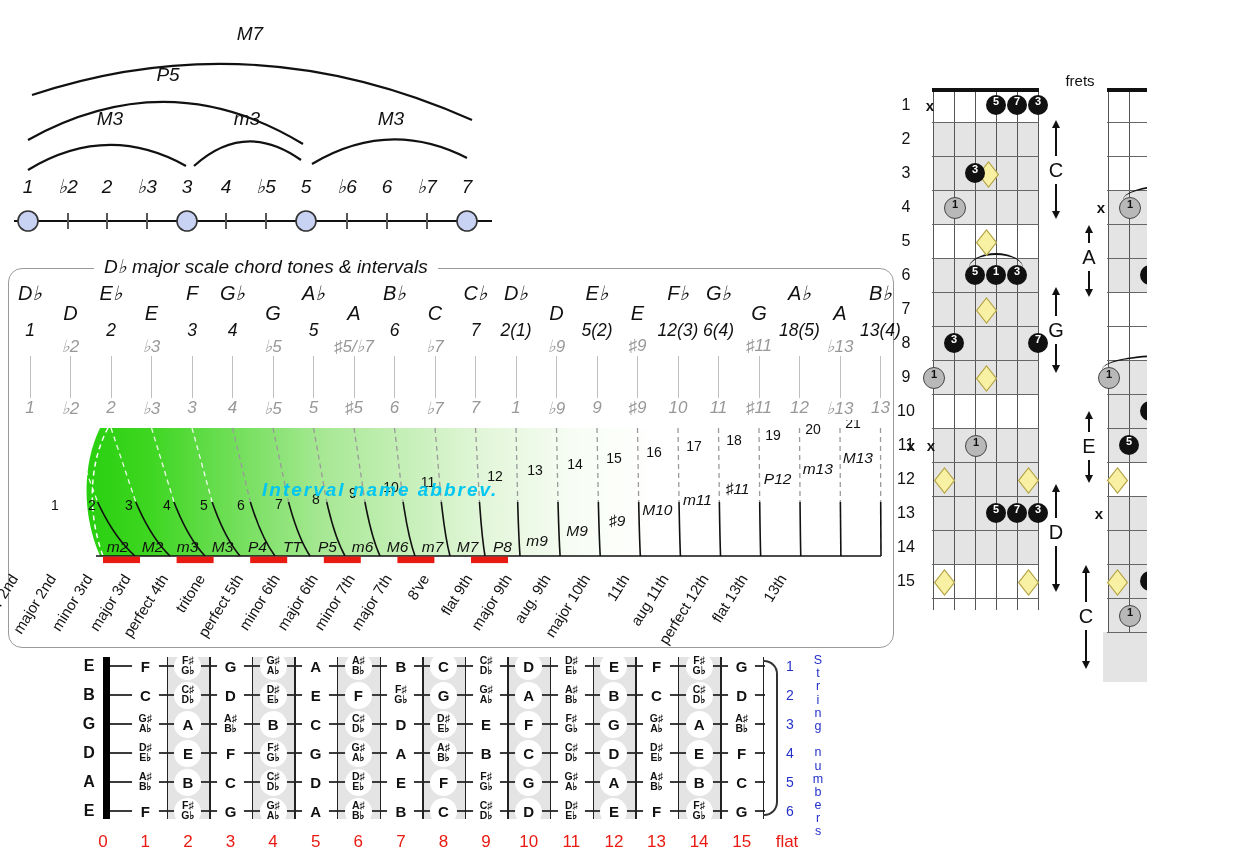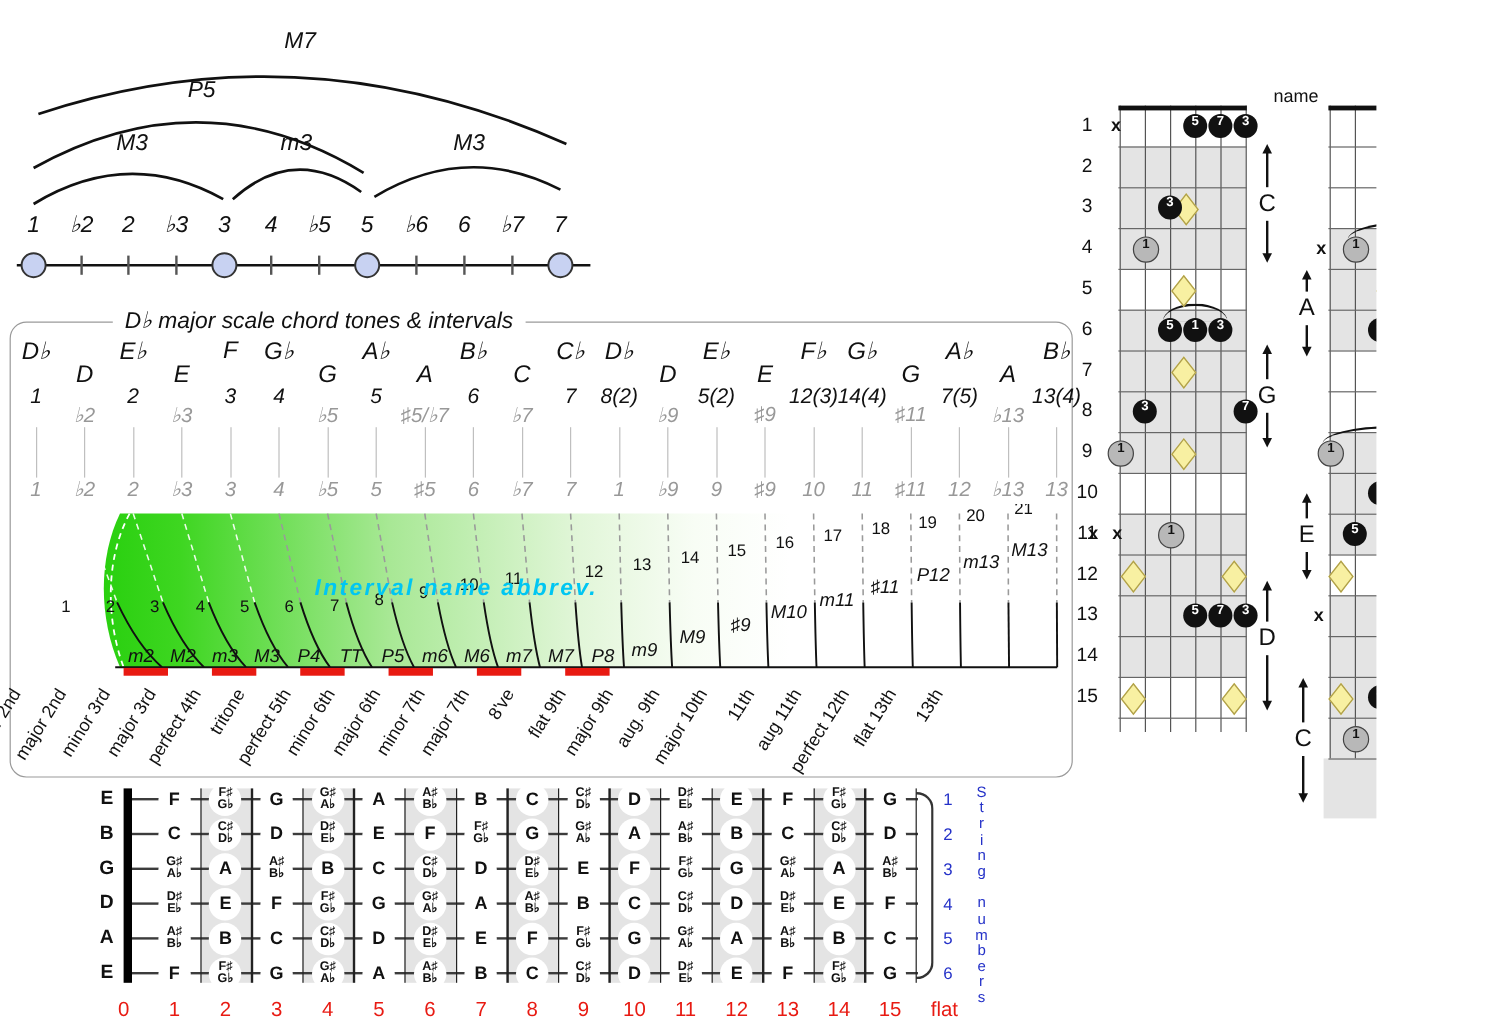--- a/index.html
+++ b/index.html
@@ -157,21 +157,21 @@
       <text x="726" y="25" text-anchor="middle" style="font:14px &quot;Liberation Sans&quot;,sans-serif;fill:#111">18</text>
       <text x="729.55" y="74.4" text-anchor="middle" style="font:italic 15.5px &quot;Liberation Sans&quot;,sans-serif;fill:#111">♯11</text>
       <text x="765" y="20" text-anchor="middle" style="font:14px &quot;Liberation Sans&quot;,sans-serif;fill:#111">19</text>
       <text x="769.66" y="64" text-anchor="middle" style="font:italic 15.5px &quot;Liberation Sans&quot;,sans-serif;fill:#111">P12</text>
       <text x="805" y="14" text-anchor="middle" style="font:14px &quot;Liberation Sans&quot;,sans-serif;fill:#111">20</text>
       <text x="809.77" y="53.599999999999994" text-anchor="middle" style="font:italic 15.5px &quot;Liberation Sans&quot;,sans-serif;fill:#111">m13</text>
       <text x="845" y="8" text-anchor="middle" style="font:14px &quot;Liberation Sans&quot;,sans-serif;fill:#111">21</text>
       <text x="849.88" y="43.2" text-anchor="middle" style="font:italic 15.5px &quot;Liberation Sans&quot;,sans-serif;fill:#111">M13</text>
       <text x="254" y="76" style="font:italic bold 19px &quot;Liberation Sans&quot;,sans-serif;fill:#00c6f2;letter-spacing:2px">Interval name abbrev.</text>
     </svg>
-  <div id="form-label" class="abs">name</div>
+  <div id="form-label" class="abs">frets</div>
 <div class="abs ctr" style="left: 30px; top: 293px; font: italic 20px &quot;Liberation Sans&quot;, sans-serif;">D♭</div>
     <div class="abs ctr" style="left: 30px; top: 330px; font: italic 17.5px &quot;Liberation Sans&quot;, sans-serif;">1</div>
     <div class="abs" style="left: 29.5px; top: 356px; width: 1.2px; height: 42px; background: rgb(191, 191, 191);"></div>
     <div class="abs ctr" style="left: 30px; top: 408px; font: italic 17px &quot;Liberation Sans&quot;, sans-serif; color: rgb(152, 152, 152);">1</div>
     <div class="abs ctr" style="left: 70.5px; top: 313px; font: italic 20px &quot;Liberation Sans&quot;, sans-serif;">D</div>
     <div class="abs ctr" style="left: 70.5px; top: 346px; font: italic 17px &quot;Liberation Sans&quot;, sans-serif; color: rgb(152, 152, 152);">♭2</div>
     <div class="abs" style="left: 70px; top: 356px; width: 1.2px; height: 42px; background: rgb(191, 191, 191);"></div>
     <div class="abs ctr" style="left: 70.5px; top: 408px; font: italic 17px &quot;Liberation Sans&quot;, sans-serif; color: rgb(152, 152, 152);">♭2</div>
     <div class="abs ctr" style="left: 111px; top: 293px; font: italic 20px &quot;Liberation Sans&quot;, sans-serif;">E♭</div>
     <div class="abs ctr" style="left: 111px; top: 330px; font: italic 17.5px &quot;Liberation Sans&quot;, sans-serif;">2</div>
@@ -207,49 +207,49 @@
     <div class="abs ctr" style="left: 394.5px; top: 408px; font: italic 17px &quot;Liberation Sans&quot;, sans-serif; color: rgb(152, 152, 152);">6</div>
     <div class="abs ctr" style="left: 435px; top: 313px; font: italic 20px &quot;Liberation Sans&quot;, sans-serif;">C</div>
     <div class="abs ctr" style="left: 435px; top: 346px; font: italic 17px &quot;Liberation Sans&quot;, sans-serif; color: rgb(152, 152, 152);">♭7</div>
     <div class="abs" style="left: 434.5px; top: 356px; width: 1.2px; height: 42px; background: rgb(191, 191, 191);"></div>
     <div class="abs ctr" style="left: 435px; top: 408px; font: italic 17px &quot;Liberation Sans&quot;, sans-serif; color: rgb(152, 152, 152);">♭7</div>
     <div class="abs ctr" style="left: 475.5px; top: 293px; font: italic 20px &quot;Liberation Sans&quot;, sans-serif;">C♭</div>
     <div class="abs ctr" style="left: 475.5px; top: 330px; font: italic 17.5px &quot;Liberation Sans&quot;, sans-serif;">7</div>
     <div class="abs" style="left: 475px; top: 356px; width: 1.2px; height: 42px; background: rgb(191, 191, 191);"></div>
     <div class="abs ctr" style="left: 475.5px; top: 408px; font: italic 17px &quot;Liberation Sans&quot;, sans-serif; color: rgb(152, 152, 152);">7</div>
     <div class="abs ctr" style="left: 516px; top: 293px; font: italic 20px &quot;Liberation Sans&quot;, sans-serif;">D♭</div>
-    <div class="abs ctr" style="left: 516px; top: 330px; font: italic 17.5px &quot;Liberation Sans&quot;, sans-serif;">8(2)</div>
+    <div class="abs ctr" style="left: 516px; top: 330px; font: italic 17.5px &quot;Liberation Sans&quot;, sans-serif;">2(1)</div>
     <div class="abs" style="left: 515.5px; top: 356px; width: 1.2px; height: 42px; background: rgb(191, 191, 191);"></div>
     <div class="abs ctr" style="left: 516px; top: 408px; font: italic 17px &quot;Liberation Sans&quot;, sans-serif; color: rgb(152, 152, 152);">1</div>
     <div class="abs ctr" style="left: 556.5px; top: 313px; font: italic 20px &quot;Liberation Sans&quot;, sans-serif;">D</div>
     <div class="abs ctr" style="left: 556.5px; top: 346px; font: italic 17px &quot;Liberation Sans&quot;, sans-serif; color: rgb(152, 152, 152);">♭9</div>
     <div class="abs" style="left: 556px; top: 356px; width: 1.2px; height: 42px; background: rgb(191, 191, 191);"></div>
     <div class="abs ctr" style="left: 556.5px; top: 408px; font: italic 17px &quot;Liberation Sans&quot;, sans-serif; color: rgb(152, 152, 152);">♭9</div>
     <div class="abs ctr" style="left: 597px; top: 293px; font: italic 20px &quot;Liberation Sans&quot;, sans-serif;">E♭</div>
     <div class="abs ctr" style="left: 597px; top: 330px; font: italic 17.5px &quot;Liberation Sans&quot;, sans-serif;">5(2)</div>
     <div class="abs" style="left: 596.5px; top: 356px; width: 1.2px; height: 42px; background: rgb(191, 191, 191);"></div>
     <div class="abs ctr" style="left: 597px; top: 408px; font: italic 17px &quot;Liberation Sans&quot;, sans-serif; color: rgb(152, 152, 152);">9</div>
     <div class="abs ctr" style="left: 637.5px; top: 313px; font: italic 20px &quot;Liberation Sans&quot;, sans-serif;">E</div>
     <div class="abs ctr" style="left: 637.5px; top: 346px; font: italic 17px &quot;Liberation Sans&quot;, sans-serif; color: rgb(152, 152, 152);">♯9</div>
     <div class="abs" style="left: 637px; top: 356px; width: 1.2px; height: 42px; background: rgb(191, 191, 191);"></div>
     <div class="abs ctr" style="left: 637.5px; top: 408px; font: italic 17px &quot;Liberation Sans&quot;, sans-serif; color: rgb(152, 152, 152);">♯9</div>
     <div class="abs ctr" style="left: 678px; top: 293px; font: italic 20px &quot;Liberation Sans&quot;, sans-serif;">F♭</div>
     <div class="abs ctr" style="left: 678px; top: 330px; font: italic 17.5px &quot;Liberation Sans&quot;, sans-serif;">12(3)</div>
     <div class="abs" style="left: 677.5px; top: 356px; width: 1.2px; height: 42px; background: rgb(191, 191, 191);"></div>
     <div class="abs ctr" style="left: 678px; top: 408px; font: italic 17px &quot;Liberation Sans&quot;, sans-serif; color: rgb(152, 152, 152);">10</div>
     <div class="abs ctr" style="left: 718.5px; top: 293px; font: italic 20px &quot;Liberation Sans&quot;, sans-serif;">G♭</div>
-    <div class="abs ctr" style="left: 718.5px; top: 330px; font: italic 17.5px &quot;Liberation Sans&quot;, sans-serif;">14(4)</div>
+    <div class="abs ctr" style="left: 718.5px; top: 330px; font: italic 17.5px &quot;Liberation Sans&quot;, sans-serif;">6(4)</div>
     <div class="abs" style="left: 718px; top: 356px; width: 1.2px; height: 42px; background: rgb(191, 191, 191);"></div>
     <div class="abs ctr" style="left: 718.5px; top: 408px; font: italic 17px &quot;Liberation Sans&quot;, sans-serif; color: rgb(152, 152, 152);">11</div>
     <div class="abs ctr" style="left: 759px; top: 313px; font: italic 20px &quot;Liberation Sans&quot;, sans-serif;">G</div>
     <div class="abs ctr" style="left: 759px; top: 346px; font: italic 17px &quot;Liberation Sans&quot;, sans-serif; color: rgb(152, 152, 152);">♯11</div>
     <div class="abs" style="left: 758.5px; top: 356px; width: 1.2px; height: 42px; background: rgb(191, 191, 191);"></div>
     <div class="abs ctr" style="left: 759px; top: 408px; font: italic 17px &quot;Liberation Sans&quot;, sans-serif; color: rgb(152, 152, 152);">♯11</div>
     <div class="abs ctr" style="left: 799.5px; top: 293px; font: italic 20px &quot;Liberation Sans&quot;, sans-serif;">A♭</div>
-    <div class="abs ctr" style="left: 799.5px; top: 330px; font: italic 17.5px &quot;Liberation Sans&quot;, sans-serif;">7(5)</div>
+    <div class="abs ctr" style="left: 799.5px; top: 330px; font: italic 17.5px &quot;Liberation Sans&quot;, sans-serif;">18(5)</div>
     <div class="abs" style="left: 799px; top: 356px; width: 1.2px; height: 42px; background: rgb(191, 191, 191);"></div>
     <div class="abs ctr" style="left: 799.5px; top: 408px; font: italic 17px &quot;Liberation Sans&quot;, sans-serif; color: rgb(152, 152, 152);">12</div>
     <div class="abs ctr" style="left: 840px; top: 313px; font: italic 20px &quot;Liberation Sans&quot;, sans-serif;">A</div>
     <div class="abs ctr" style="left: 840px; top: 346px; font: italic 17px &quot;Liberation Sans&quot;, sans-serif; color: rgb(152, 152, 152);">♭13</div>
     <div class="abs" style="left: 839.5px; top: 356px; width: 1.2px; height: 42px; background: rgb(191, 191, 191);"></div>
     <div class="abs ctr" style="left: 840px; top: 408px; font: italic 17px &quot;Liberation Sans&quot;, sans-serif; color: rgb(152, 152, 152);">♭13</div>
     <div class="abs ctr" style="left: 880.5px; top: 293px; font: italic 20px &quot;Liberation Sans&quot;, sans-serif;">B♭</div>
     <div class="abs ctr" style="left: 880.5px; top: 330px; font: italic 17.5px &quot;Liberation Sans&quot;, sans-serif;">13(4)</div>
     <div class="abs" style="left: 880px; top: 356px; width: 1.2px; height: 42px; background: rgb(191, 191, 191);"></div>
     <div class="abs ctr" style="left: 880.5px; top: 408px; font: italic 17px &quot;Liberation Sans&quot;, sans-serif; color: rgb(152, 152, 152);">13</div>

